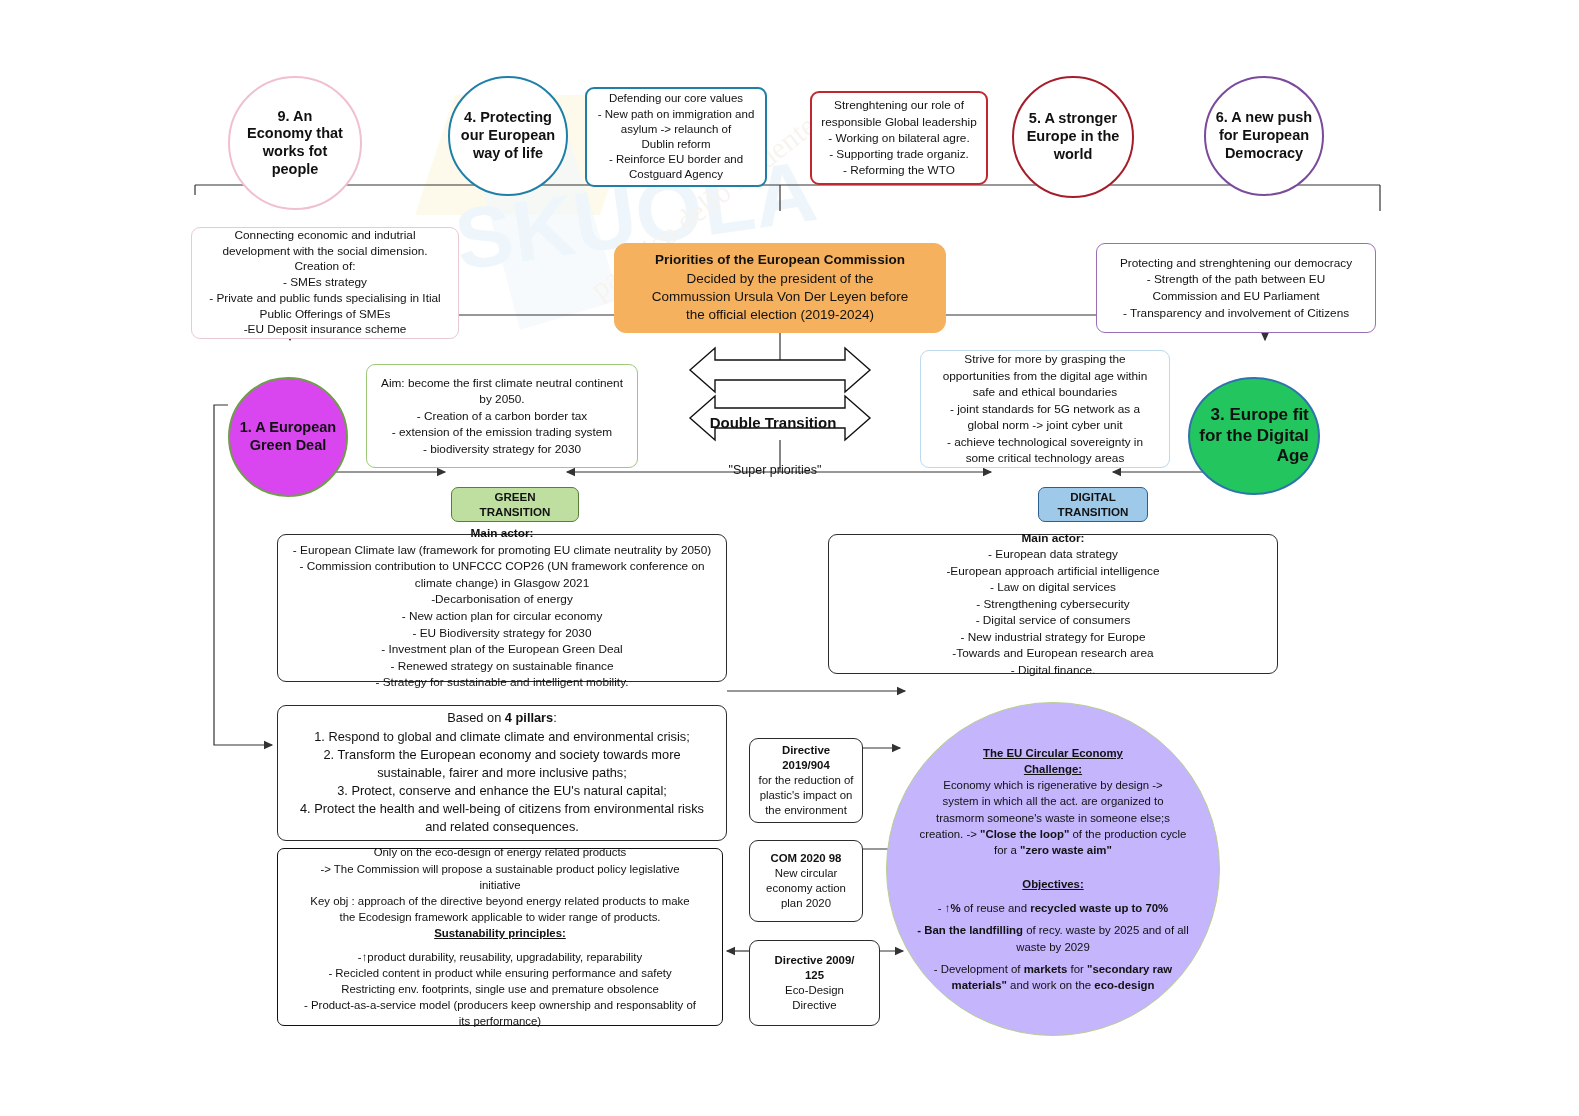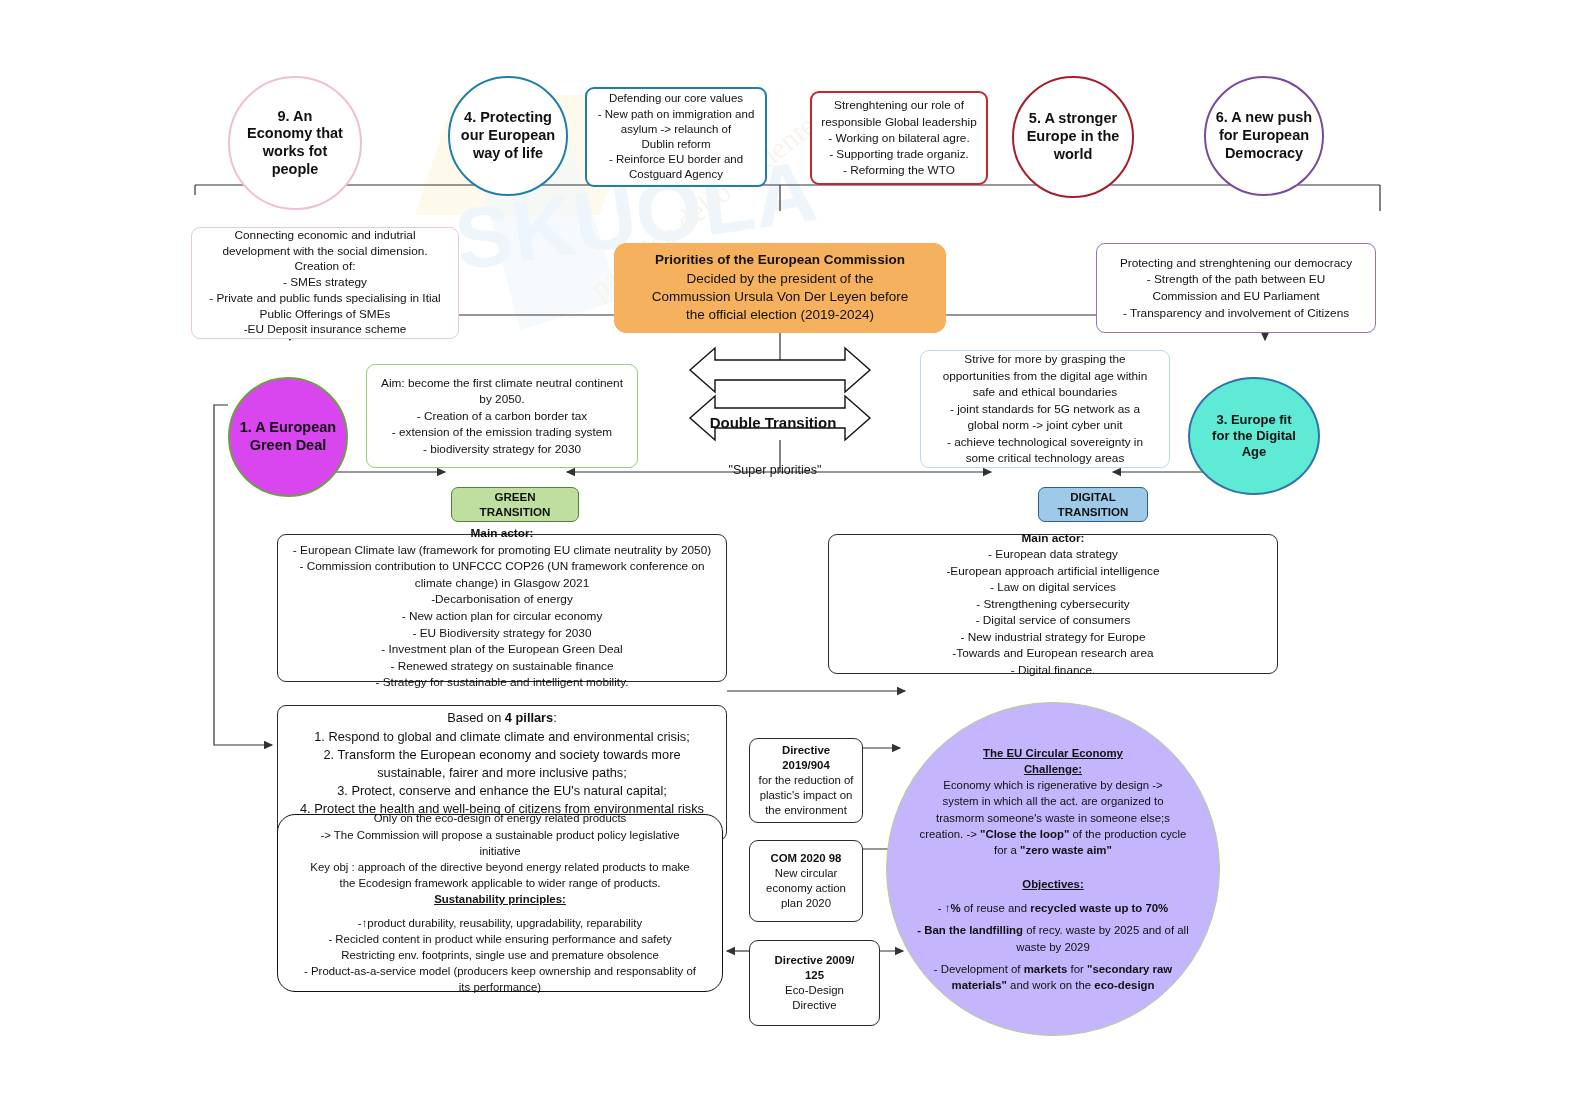--- a/index.html
+++ b/index.html
@@ -82,44 +82,44 @@
         border: 1.6px solid #e9c9d5; font-size: 11.8px; line-height: 1.33; }
   #b-center { left: 614px; top: 211px; width: 332px; height: 90px;
         background: #f6b15e; border: 1px solid #f6b15e; font-size: 13.5px;
         line-height: 1.36; border-radius: 12px; }
   #b-demo { left: 1096px; top: 211px; width: 280px; height: 90px;
         border: 1.8px solid #9b6fb5; font-size: 11.8px; line-height: 1.4; }
 
   #c1 { left: 228px; top: 345px; width: 120px; height: 120px;
         border: 2px solid #6f9e4a; background: #d946ef; font-size: 14.5px; }
   #c3 { left: 1188px; top: 345px; width: 132px; height: 118px;
-        border: 2px solid #2f73ad; background: #5eead4; font-size: 13px; }
+        border: 2px solid #2f73ad; background: #22c55e; font-size: 17px; text-align: right; }
 
   #b-aim { left: 366px; top: 332px; width: 272px; height: 104px;
         border: 1.6px solid #9ec97b; font-size: 11.8px; line-height:1.4; }
   #b-strive { left: 920px; top: 318px; width: 250px; height: 118px;
         border: 1.6px solid #bcd9ee; font-size: 11.8px; line-height:1.4; }
 
   #p-green { left: 451px; top: 455px; width: 128px; height: 35px;
         background: #bedfa0; border: 1.6px solid #5a7e3a; font-size: 11.6px;
         font-weight: bold; border-radius: 7px; line-height: 1.25; }
   #p-digital { left: 1038px; top: 455px; width: 110px; height: 35px;
         background: #9ec9e8; border: 1.6px solid #2a5f8f; font-size: 11.6px;
         font-weight: bold; border-radius: 7px; line-height: 1.25; }
 
   #b-greenmain { left: 277px; top: 502px; width: 450px; height: 148px;
         border: 1.3px solid #2b2b2b; font-size: 11.8px; line-height:1.4; }
   #b-digitalmain { left: 828px; top: 502px; width: 450px; height: 140px;
         border: 1.3px solid #2b2b2b; font-size: 11.8px; line-height:1.4; }
 
   #b-pillars { left: 277px; top: 673px; width: 450px; height: 136px;
         border: 1.3px solid #2b2b2b; font-size: 12.8px; line-height:1.42; }
-  #b-eco { left: 277px; top: 782px; width: 446px; height: 178px;
+  #b-eco { left: 277px; top: 816px; width: 446px; height: 178px;
         border: 1.5px solid #111111; font-size: 11.4px; line-height:1.42;
-        border-radius: 18px; }
+        border-radius: 7px; }
 
   #b-d1 { left: 749px; top: 706px; width: 114px; height: 85px;
         border: 1.3px solid #2b2b2b; font-size: 11.4px; line-height:1.32; }
   #b-d2 { left: 749px; top: 808px; width: 114px; height: 82px;
         border: 1.3px solid #2b2b2b; font-size: 11.4px; line-height:1.32; }
   #b-d3 { left: 749px; top: 908px; width: 131px; height: 86px;
         border: 1.3px solid #2b2b2b; font-size: 11.4px; line-height:1.32; }
 
   #c-circ { left: 886px; top: 670px; width: 334px; height: 334px;
         border: 1.6px solid #b9cf8e; border-radius: 50%;

